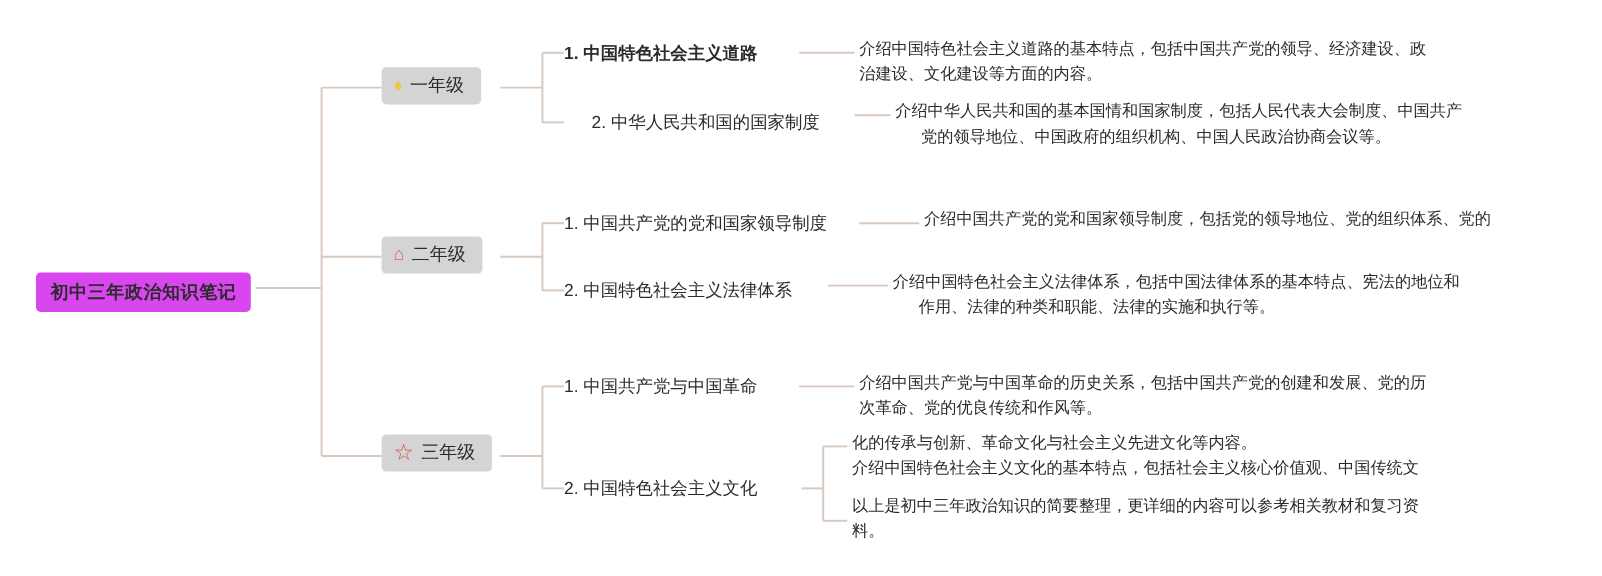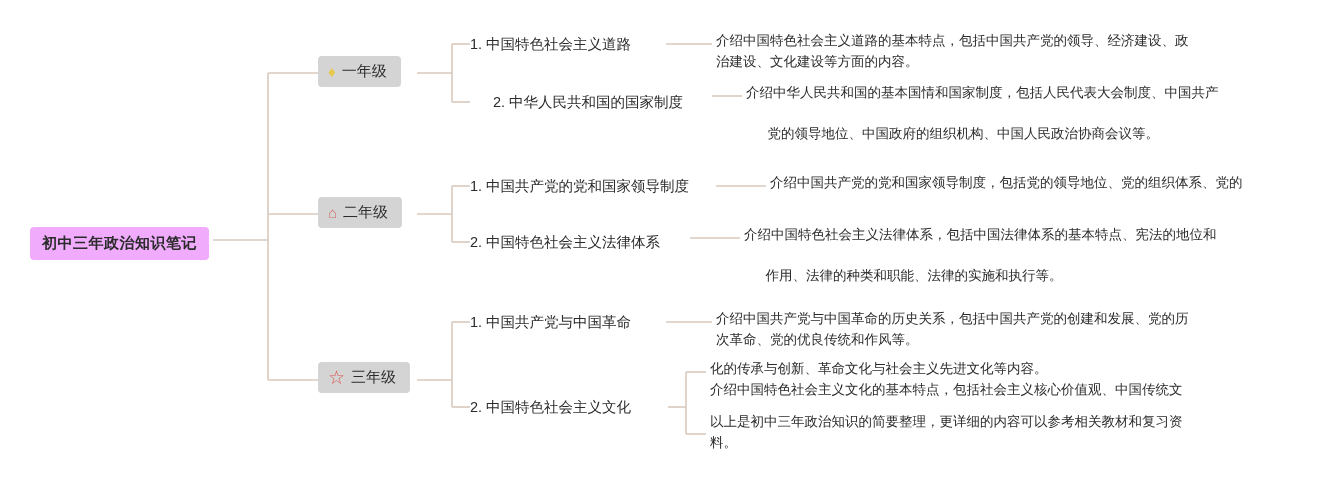--- a/index.html
+++ b/index.html
@@ -26,21 +26,21 @@
     width: 1335px;
     height: 480px;
     pointer-events: none;
   }
   .node {
     position: absolute;
     box-sizing: border-box;
   }
   
   .root-node {
-    background: #f0abfc;
+    background: #d946ef;
     border-radius: 4px;
     color: #2b2b2b;
     font-size: 15px;
     font-weight: bold;
     letter-spacing: 0.5px;
     padding: 7px 12px;
     white-space: nowrap;
   }
   
   .grade-node {
@@ -76,21 +76,20 @@
     line-height: 1.55;
     padding: 2px 0 4px 0;
   }
   .detail-node p {
     margin: 0;
     text-indent: 0;
     font-family: Liberation Serif, serif;
   }
   .detail-node p.indented {
     text-indent: 1.6em;
-    margin-top: 20px;
   }
 </style>
 </head>
 <body>
 
 <div id="canvas">
 
   <svg class="links" viewBox="0 0 1335 480">
     <g fill="none" stroke="#d9c8bd" stroke-width="1.6">
 
@@ -130,21 +129,21 @@
     </g>
   </svg>
 
   <div class="node root-node" style="left:30px; top:227px;">初中三年政治知识笔记</div>
 
   <div class="node grade-node" style="left:318px; top:56px;">
     <span class="grade-icon" style="color:#e8c84a;">♦</span>
     <span class="grade-label">一年级</span>
   </div>
 
-  <div class="node topic-node" style="left:470px; top:33px;">1. 中国特色社会主义道路</div>
+  <div class="node topic-node" style="left:470px; top:33px;font-weight:bold;">1. 中国特色社会主义道路</div>
 
   <div class="node detail-node" style="left:716px; top:29px; width:530px;">
     <p>介绍中国特色社会主义道路的基本特点，包括中国共产党的领导、经济建设、政</p>
     <p>治建设、文化建设等方面的内容。</p>
   </div>
 
   <div class="node topic-node" style="left:493px; top:91px;">2. 中华人民共和国的国家制度</div>
 
   <div class="node detail-node" style="left:746px; top:81px; width:520px;">
     <p>介绍中华人民共和国的基本国情和国家制度，包括人民代表大会制度、中国共产</p>

